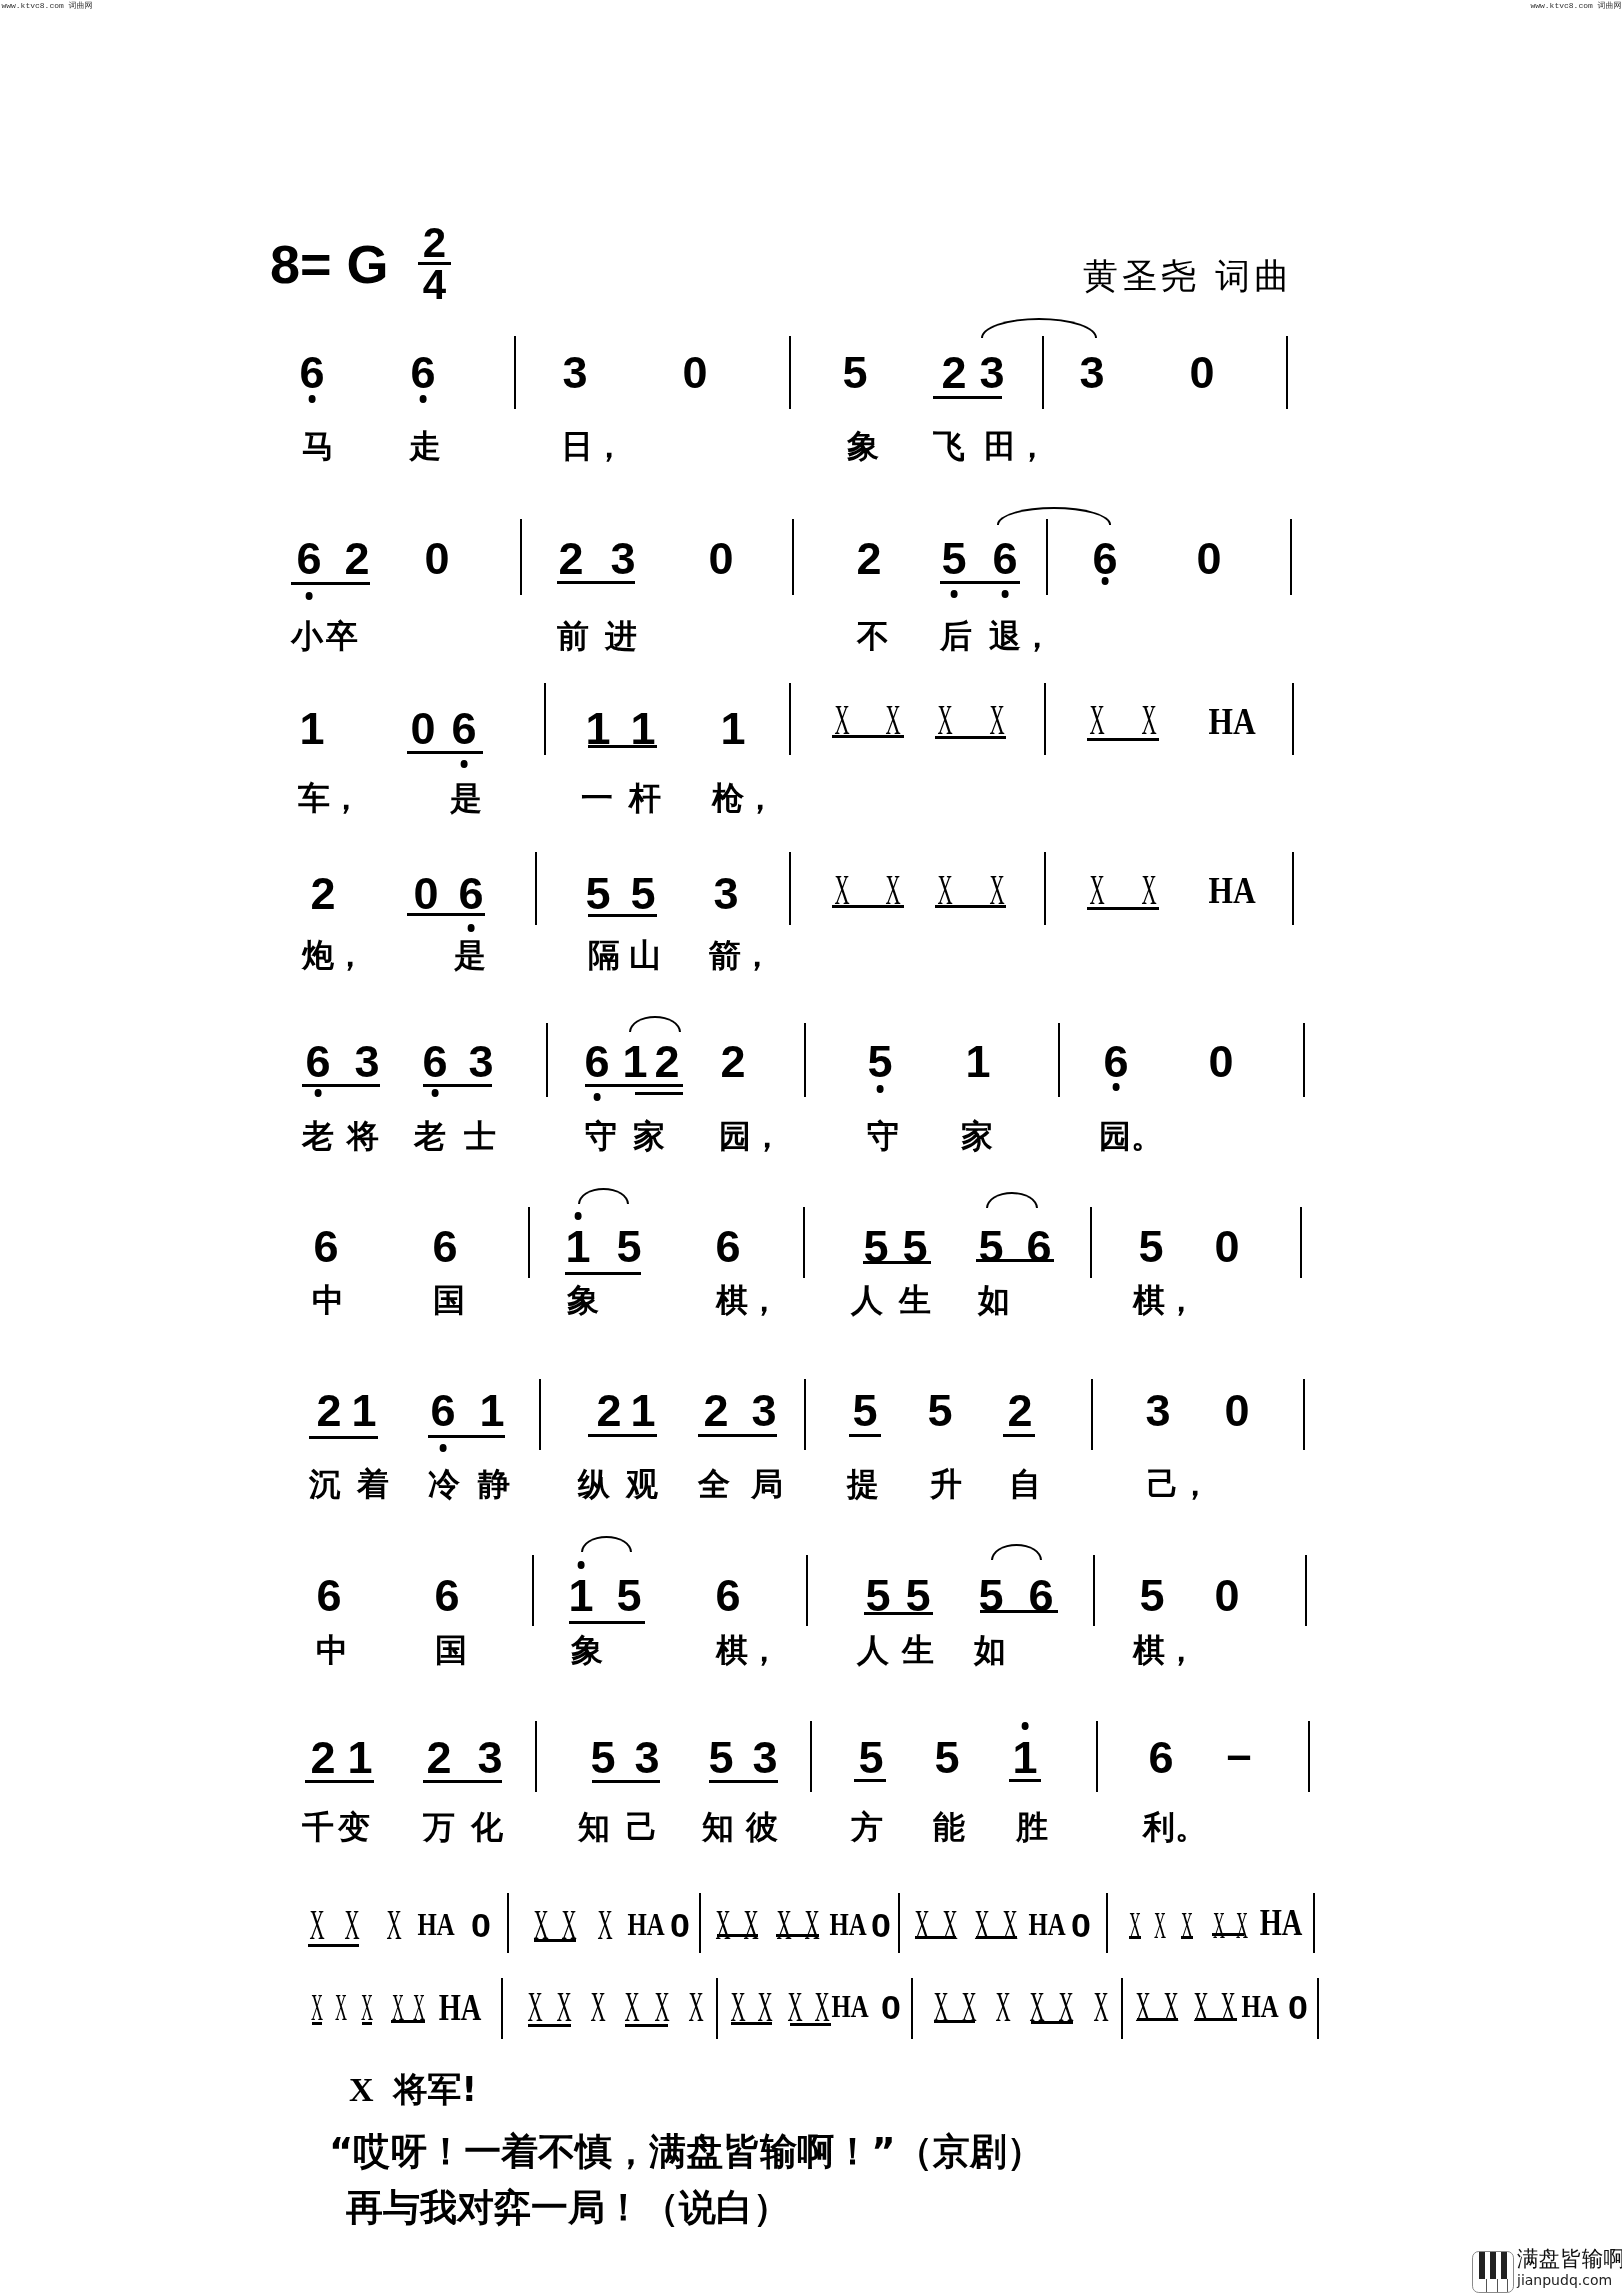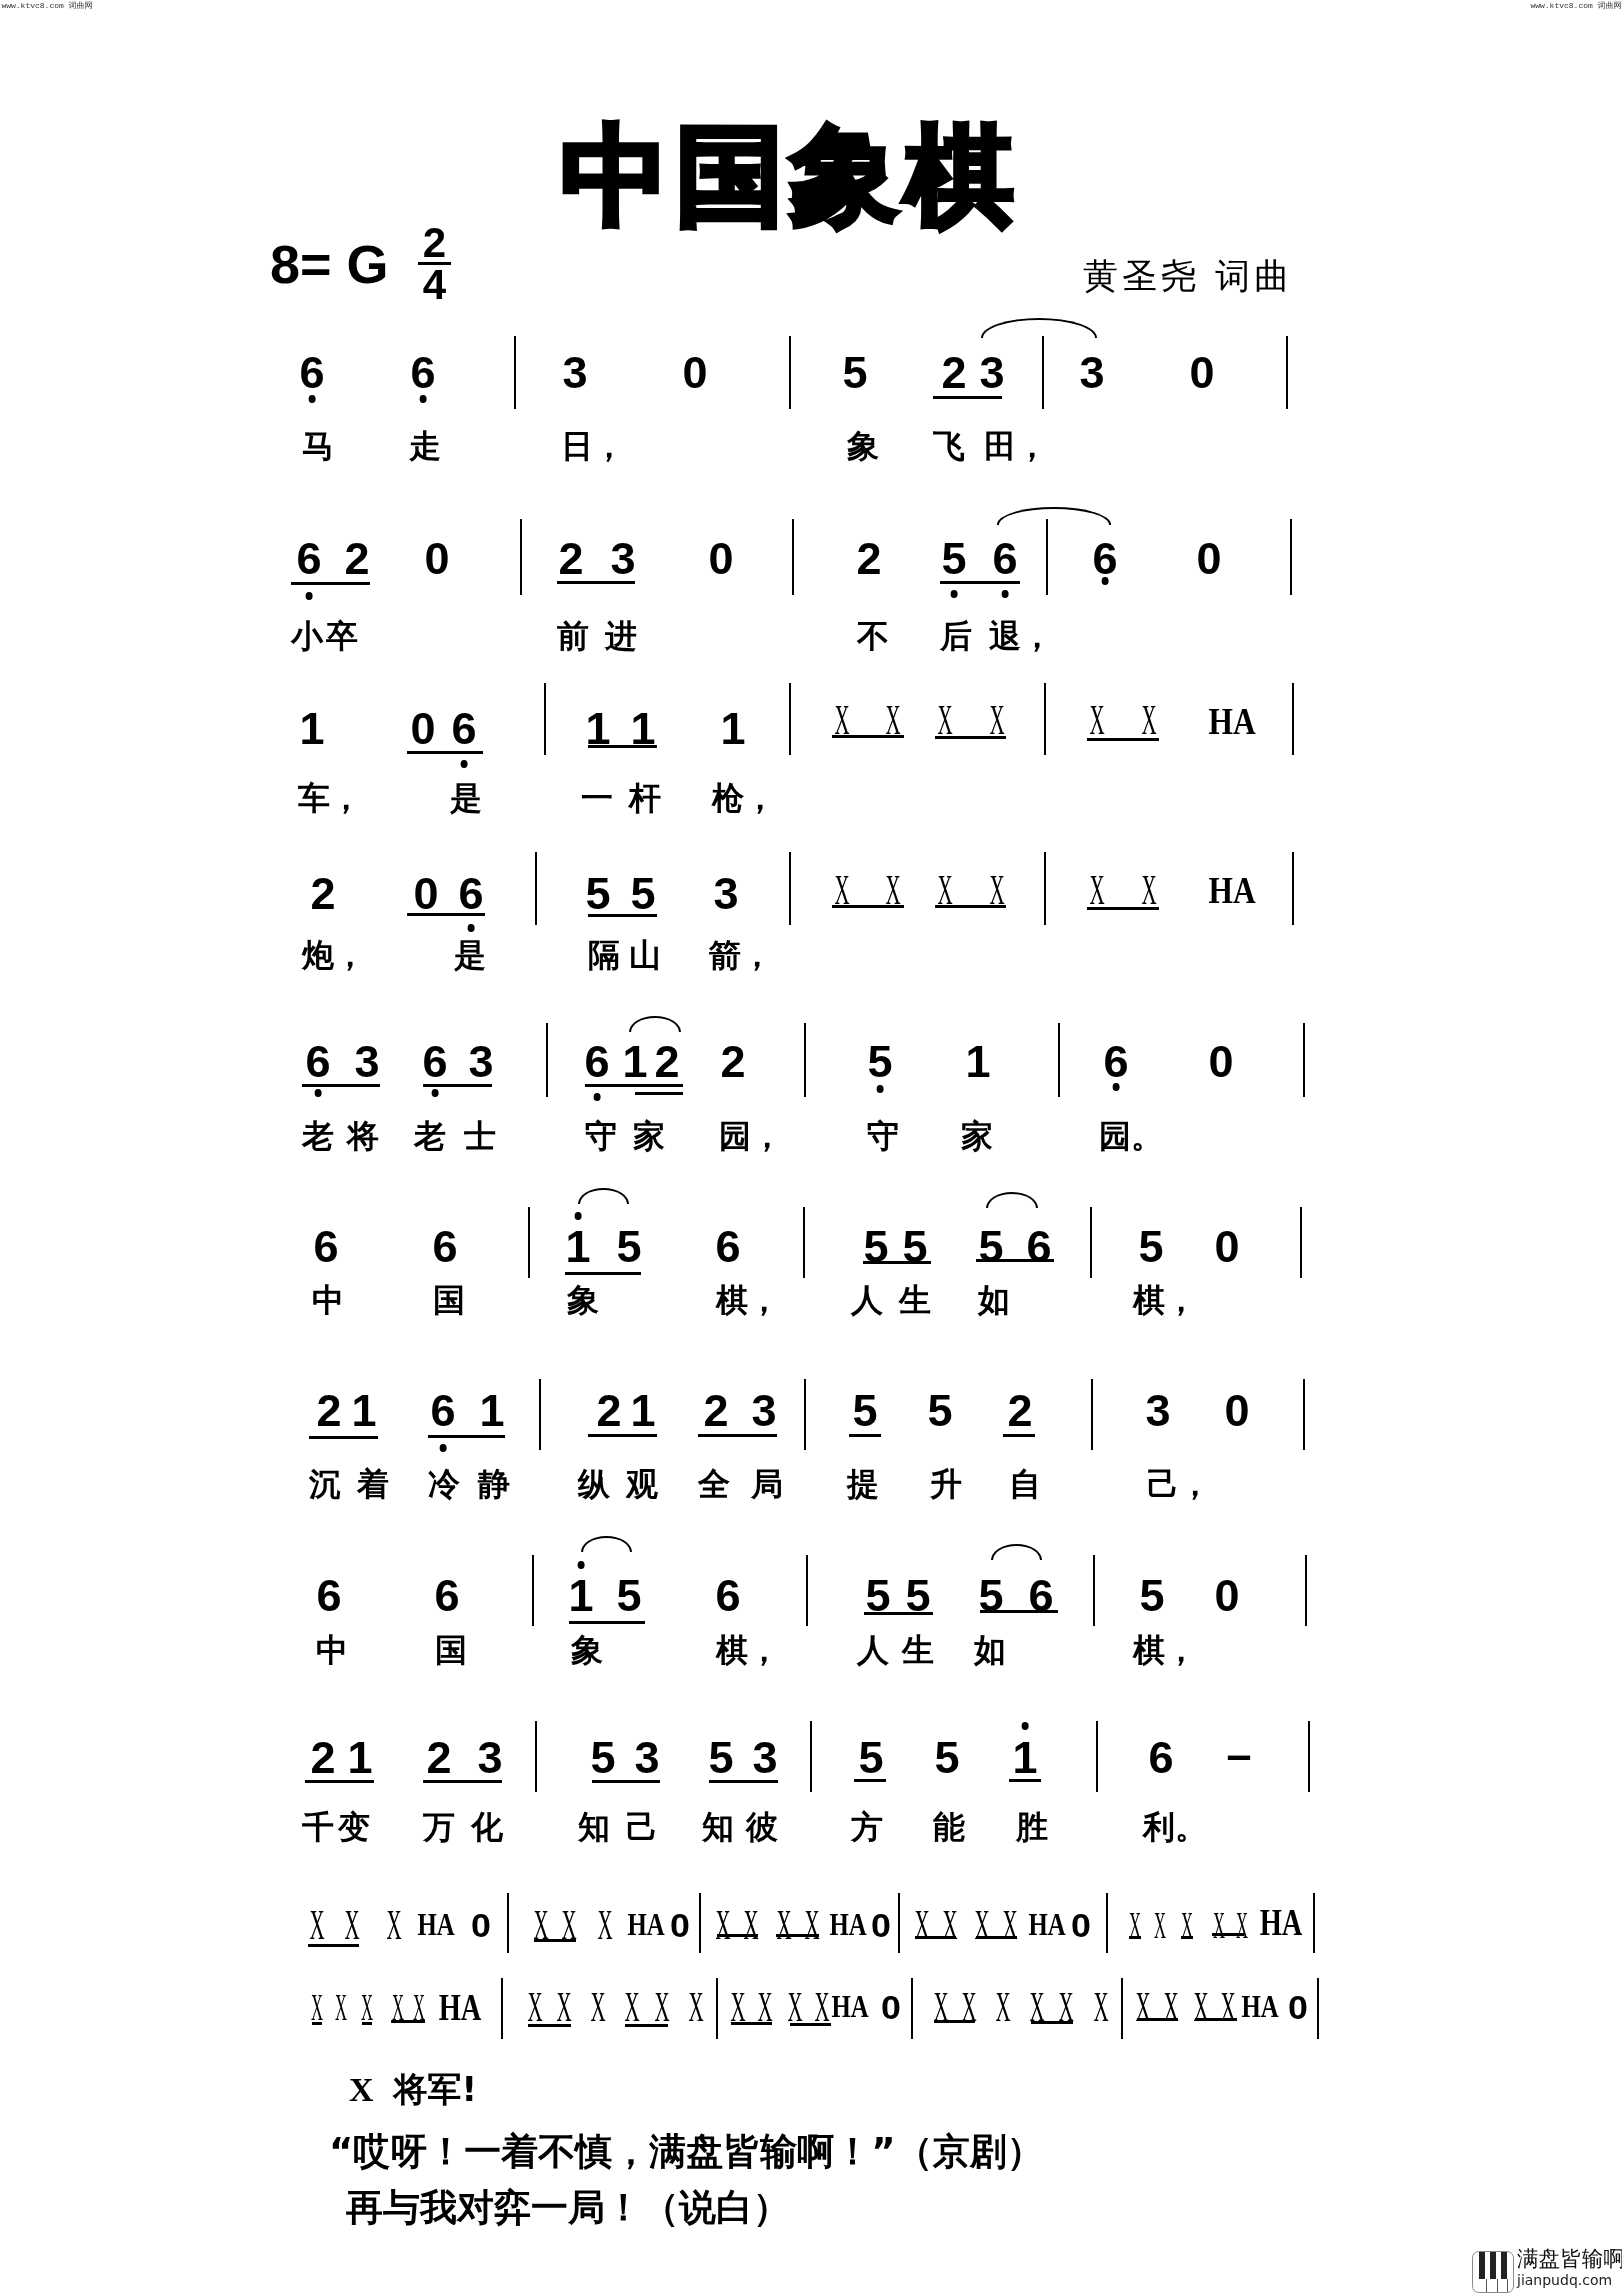--- a/index.html
+++ b/index.html
@@ -42,21 +42,20 @@
   .logo-url{position:absolute;left:1517px;top:2272px;font:14px "DejaVu Sans",sans-serif;line-height:17.6px;color:#222222;white-space:nowrap;}
 </style>
 </head>
 <body>
 
 <div id="page">
 
   <div class="wm wm-left">www.ktvc8.com 词曲网</div>
   <div class="wm wm-right">www.ktvc8.com 词曲网</div>
 
-  <div class="title">中国象棋</div>
 
   <div class="key">8= G</div>
   <div class="ts">
     <span class="ts-num">2</span>
     <span class="ts-line"></span>
     <span class="ts-den">4</span>
   </div>
   <div class="credits">黄圣尧 词曲</div>
 
   <div id="score">

